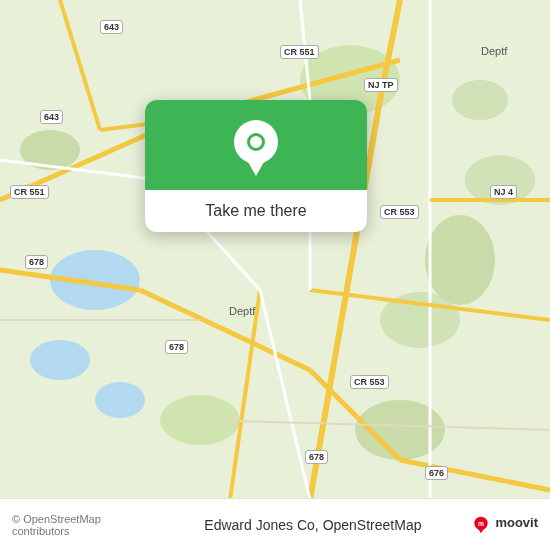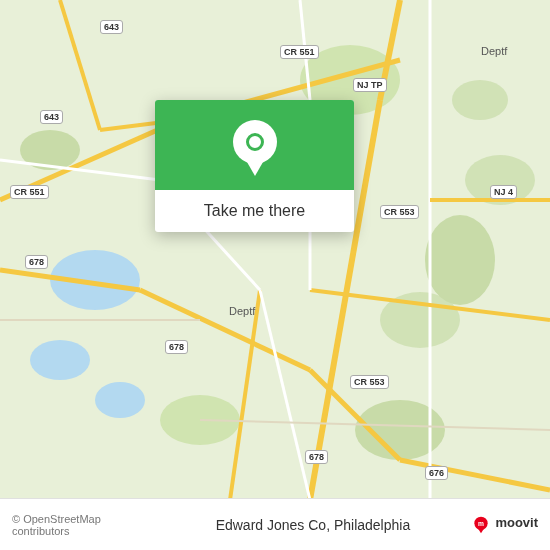--- a/index.html
+++ b/index.html
@@ -16,24 +16,24 @@
       height: 550px;
       position: relative;
       background-color: #5eead4;
       overflow: hidden;
     }
 
     
     #popup-card {
       position: absolute;
       top: 100px;
-      left: 155px;
-      width: 199px;
-      background: #fff;
-      border-radius: 3px;
+      left: 145px;
+      width: 222px;
+      background: #fff;
+      border-radius: 12px;
       box-shadow: 0 4px 16px rgba(0,0,0,0.25);
       overflow: hidden;
       z-index: 10;
     }
 
     #popup-green {
       background: #3db554;
       height: 90px;
       display: flex;
       align-items: center;
@@ -217,21 +217,21 @@
   <div>
     <div class="road-badge" style="top:20px;left:100px">643</div>
     <div class="road-badge" style="top:110px;left:40px">643</div>
     <div class="road-badge" style="top:45px;left:280px">CR 551</div>
     <div class="road-badge" style="top:185px;left:10px">CR 551</div>
     <div class="road-badge" style="top:205px;left:380px">CR 553</div>
     <div class="road-badge" style="top:375px;left:350px">CR 553</div>
     <div class="road-badge" style="top:255px;left:25px">678</div>
     <div class="road-badge" style="top:340px;left:165px">678</div>
     <div class="road-badge" style="top:450px;left:305px">678</div>
-    <div class="road-badge" style="top:78px;left:353px">NJ TP</div>
+    <div class="road-badge" style="top:78px;left:364px">NJ TP</div>
     <div class="road-badge" style="top:185px;left:490px">NJ 4</div>
     <div class="road-badge" style="top:466px;left:425px">676</div>
   </div>
 
   <div class="map-label" style="top:45px;left:470px">Deptf</div>
   <div class="map-label" style="top:305px;left:218px">Deptf</div>
 
   <div id="popup-card">
     <div id="popup-green">
       <div class="location-pin">
@@ -239,21 +239,21 @@
           <div class="pin-inner"></div>
         </div>
         <div class="pin-tail"></div>
       </div>
     </div>
     <div id="popup-label">Take me there</div>
   </div>
 
   <div id="bottom-bar">
     <span id="copyright">© OpenStreetMap contributors</span>
-    <span id="place-name">Edward Jones Co, Philadelphia</span>
+    <span id="place-name">Edward Jones Co, OpenStreetMap</span>
     <div id="moovit-logo">
 
       <svg class="moovit-icon" viewBox="0 0 24 24">
         <ellipse cx="12" cy="10" rx="8" ry="8" fill="#e8001c"></ellipse>
         <polygon points="12,22 7,14 17,14" fill="#e8001c"></polygon>
         <text x="12" y="13" text-anchor="middle" fill="white" font-size="8" font-weight="bold">m</text>
       </svg>
       <span class="moovit-text">moovit</span>
     </div>
   </div>

